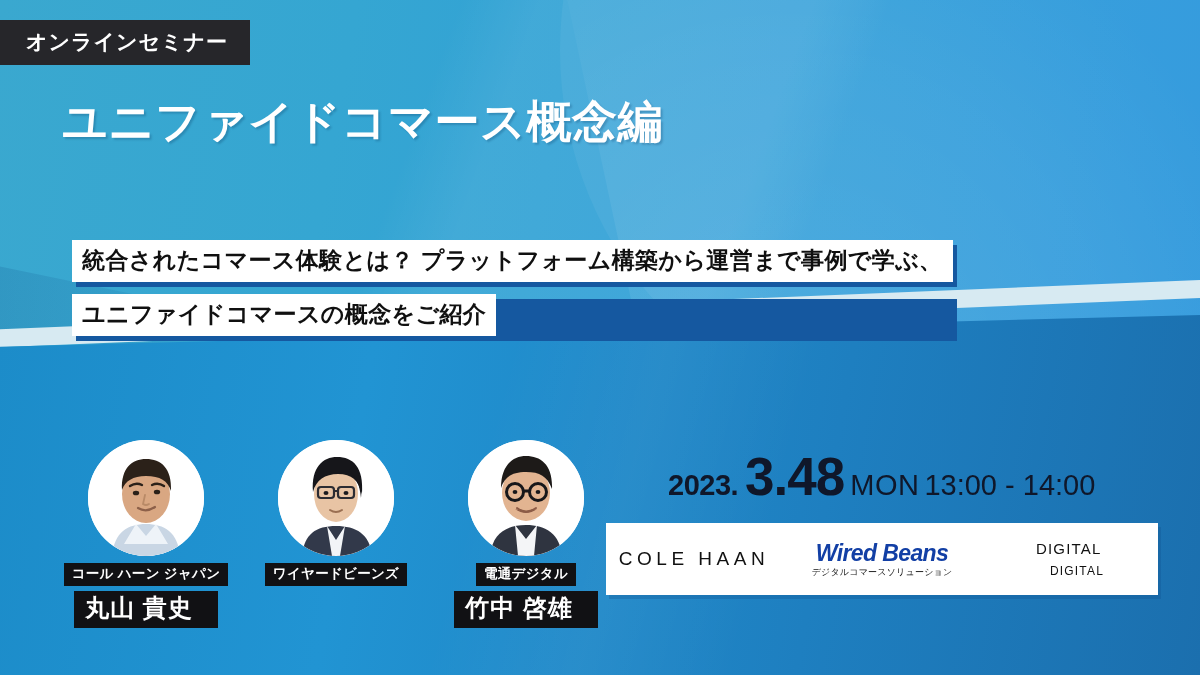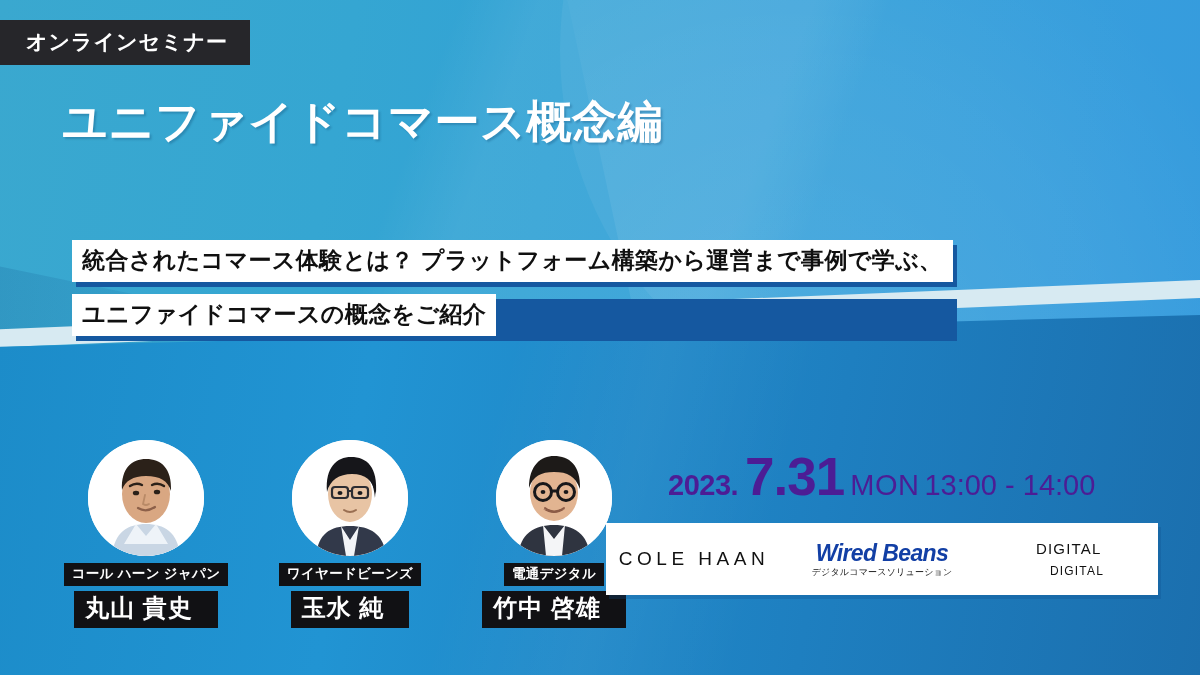--- a/index.html
+++ b/index.html
@@ -138,21 +138,21 @@
     line-height: 1.25;
     padding: 6px 10px 7px 10px;
     white-space: nowrap;
   }
 
   
   .speakers {
     position: absolute;
     left: 62px; top: 440px;
     display: flex;
-    gap: 36px;
+    gap: 22px;
     z-index: 7;
   }
   .speaker {
     width: 168px;
     display: flex;
     flex-direction: column;
     align-items: center;
   }
   .avatar {
     width: 116px; height: 116px;
@@ -186,21 +186,21 @@
     white-space: nowrap;
     line-height: 1.2;
   }
 
   
   .date-row {
     position: absolute;
     left: 668px; top: 450px;
     display: flex;
     align-items: baseline;
-    color: #4c1d95;
+    color: #0f172a;
     z-index: 7;
     white-space: nowrap;
   }
   .date-year {
     font-size: 29px;
     font-weight: 700;
     letter-spacing: -0.5px;
   }
   .date-md {
     font-size: 53px;
@@ -343,21 +343,20 @@
           <path d="M76 26 q10 14 7 32 q-2 -20 -12 -28 Z" fill="#16161a"></path>
           <rect x="40" y="47" width="16" height="11" rx="3" fill="none" stroke="#2c2c32" stroke-width="2.2"></rect>
           <rect x="60" y="47" width="16" height="11" rx="3" fill="none" stroke="#2c2c32" stroke-width="2.2"></rect>
           <line x1="56" y1="51" x2="60" y2="51" stroke="#2c2c32" stroke-width="2.2"></line>
           <ellipse cx="48" cy="53" rx="2.5" ry="2" fill="#1a1a1e"></ellipse>
           <ellipse cx="68" cy="53" rx="2.5" ry="2" fill="#1a1a1e"></ellipse>
           <path d="M52 70 q6 4 12 0" stroke="#9a6f52" stroke-width="2" fill="none" stroke-linecap="round"></path>
         </svg>
       </div>
       <div class="speaker-company">ワイヤードビーンズ</div>
-      <div class="speaker-name">玉水 純</div>
     </div>
 
     <div class="speaker">
       <div class="avatar">
         <svg viewBox="0 0 116 116" aria-hidden="true">
           <rect x="0" y="0" width="116" height="116" fill="#ffffff"></rect>
           <path d="M22 116 C24 94 38 85 58 85 C78 85 92 94 94 116 Z" fill="#2f3440"></path>
           <path d="M47 85 L58 99 L69 85 L66 116 L50 116 Z" fill="#f4f5f7"></path>
           <ellipse cx="58" cy="53" rx="24" ry="28" fill="#e2b491"></ellipse>
           <path d="M33 48 C33 25 45 16 58 16 C73 16 85 25 84 49 C79 36 72 32 58 32 C45 32 37 36 33 48 Z" fill="#1d1a18"></path>
@@ -371,21 +370,21 @@
         </svg>
       </div>
       <div class="speaker-company">電通デジタル</div>
       <div class="speaker-name">竹中 啓雄</div>
     </div>
 
   </div>
 
   <div class="date-row">
     <span class="date-year">2023.</span>
-    <span class="date-md">7.31</span>
+    <span class="date-md">3.48</span>
     <span class="date-dow">MON</span>
     <span class="date-time">13:00 - 14:00</span>
   </div>
 
   <div class="logo-panel">
     <div class="logo-slot">
       <span class="logo-colehaan">COLE HAAN</span>
     </div>
     <div class="logo-slot">
       <span class="logo-wiredbeans">Wired Beans</span>

